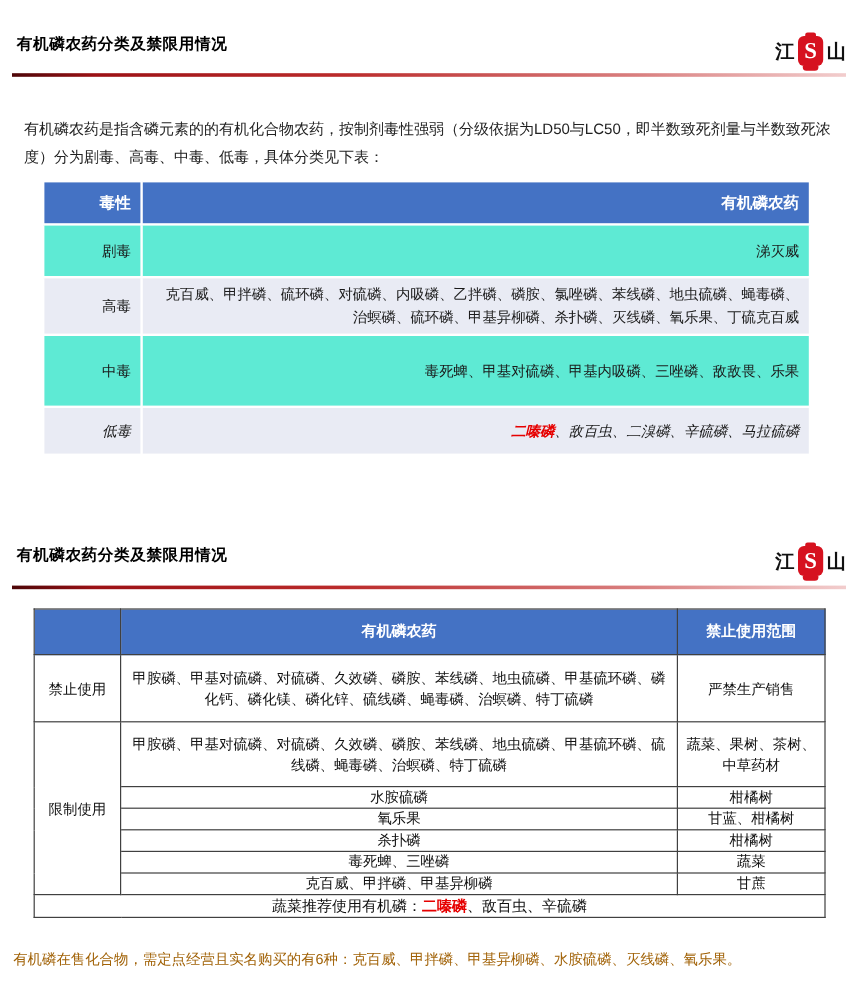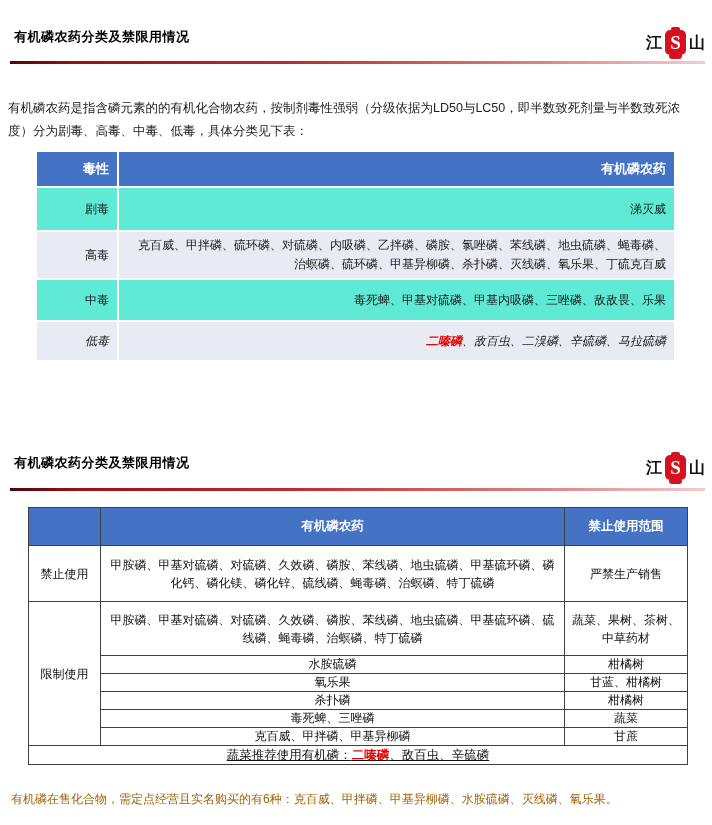--- a/index.html
+++ b/index.html
@@ -47,21 +47,21 @@
   .emblem-body {
     width: 21px; height: 25px; background: #d6121f; color: #fff;
     font-family: "Liberation Serif", serif; font-weight: bold;
     font-size: 19px; line-height: 25px; text-align: center; border-radius: 5px;
   }
   .emblem-foot { width: 13px; height: 4px; background: #d6121f; border-radius: 0 0 3px 3px; }
 
   
   .intro {
     position: absolute;
-    left: 8px;
+    left: 20px;
     right: 16px;
     top: 84px;
     font-size: 12.5px;
     line-height: 1.9;
     color: #222;
   }
 
   
   .t1 {
     position: absolute;
@@ -84,21 +84,21 @@
     color: #ffffff;
     font-size: 13px;
     font-weight: bold;
     height: 36px;
   }
   .t1 .col-tox { width: 82px; }
   .t1 .band-a td { background: #5eead4; }
   .t1 .band-b td { background: #e9ebf4; }
   .t1 .r1 { height: 44px; }
   .t1 .r2 { height: 48px; }
-  .t1 .r3 { height: 42px; }
+  .t1 .r3 { height: 60px; }
   .t1 .r4 { height: 40px; font-style: italic; }
 
   .red-text { color: #e60000; font-weight: bold; }
 
   
   .t2 {
     position: absolute;
     left: 28px;
     top: 507px;
     width: 660px;
@@ -119,21 +119,21 @@
     color: #ffffff;
     font-weight: bold;
     font-size: 12.5px;
     height: 38px;
   }
   .t2 .col-label { width: 72px; }
   .t2 .col-scope { width: 123px; }
   .t2 .row-banned { height: 56px; }
   .t2 .row-restricted-main { height: 54px; }
   .t2 .row-small td { height: 18px; line-height: 1.25; padding: 0 4px; }
-  .t2 .row-summary td { height: 19px; line-height: 1.3; padding: 0 4px; font-size: 12.5px; text-decoration: underline; }
+  .t2 .row-summary td { height: 19px; line-height: 1.3; padding: 0 4px; font-size: 12.5px; }
 
   
   .footnote {
     position: absolute;
     left: 11px;
     right: 10px;
     top: 778px;
     font-size: 12px;
     color: #a16207;
     line-height: 1.5;

